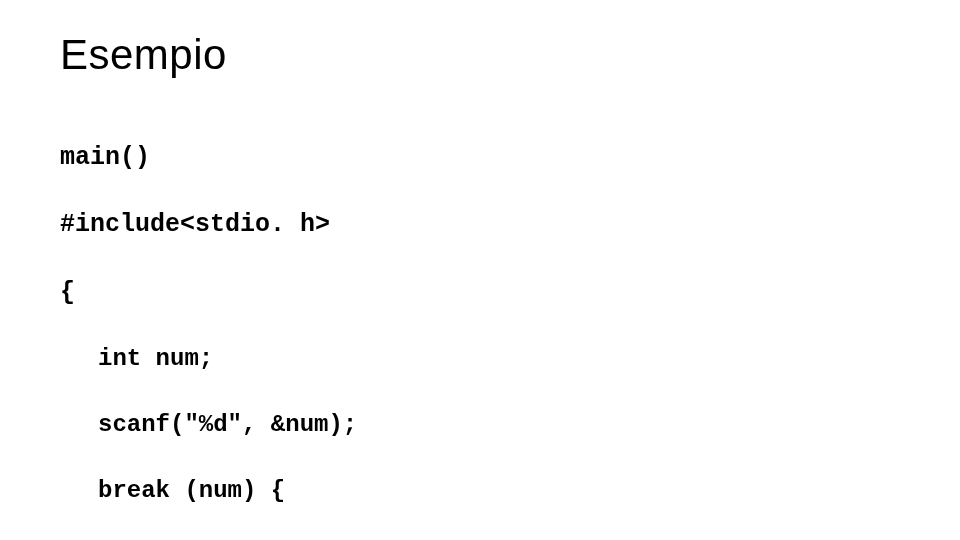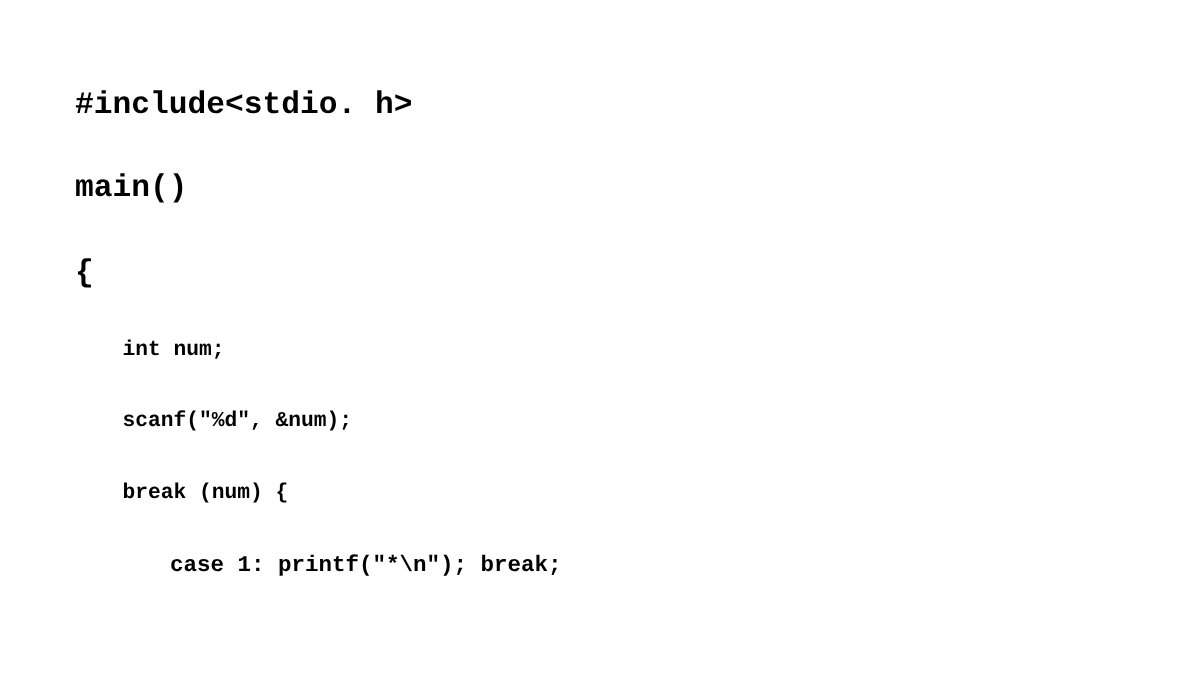--- a/index.html
+++ b/index.html
@@ -27,38 +27,39 @@
     font-weight: bold;
     color: #000;
     white-space: pre;
   }
   .lvl0 {
     font-size: 25px;
     line-height: 1.25;
     margin-left: 0;
   }
   .lvl1 {
-    font-size: 17px;
+    font-size: 24px;
     line-height: 1.25;
     margin-left: 38px;
   }
   .lvl2 {
     font-size: 18px;
     line-height: 1.3;
     margin-left: 76px;
   }
 </style>
 </head>
 <body>
 
 <div class="slide">
+  <h1 class="title">Esempio</h1>
 
   <div class="code">
+    <div class="lvl0">main()</div>
     <div class="lvl0">#include&lt;stdio. h&gt;</div>
-    <div class="lvl0">main()</div>
     <div class="lvl0">{</div>
     <div class="lvl1">int num;</div>
     <div class="lvl1">scanf("%d", &amp;num);</div>
     <div class="lvl1">break (num) {</div>
     <div class="lvl2">case 1: printf("*\n"); break;</div>
     
     
     
     
     

